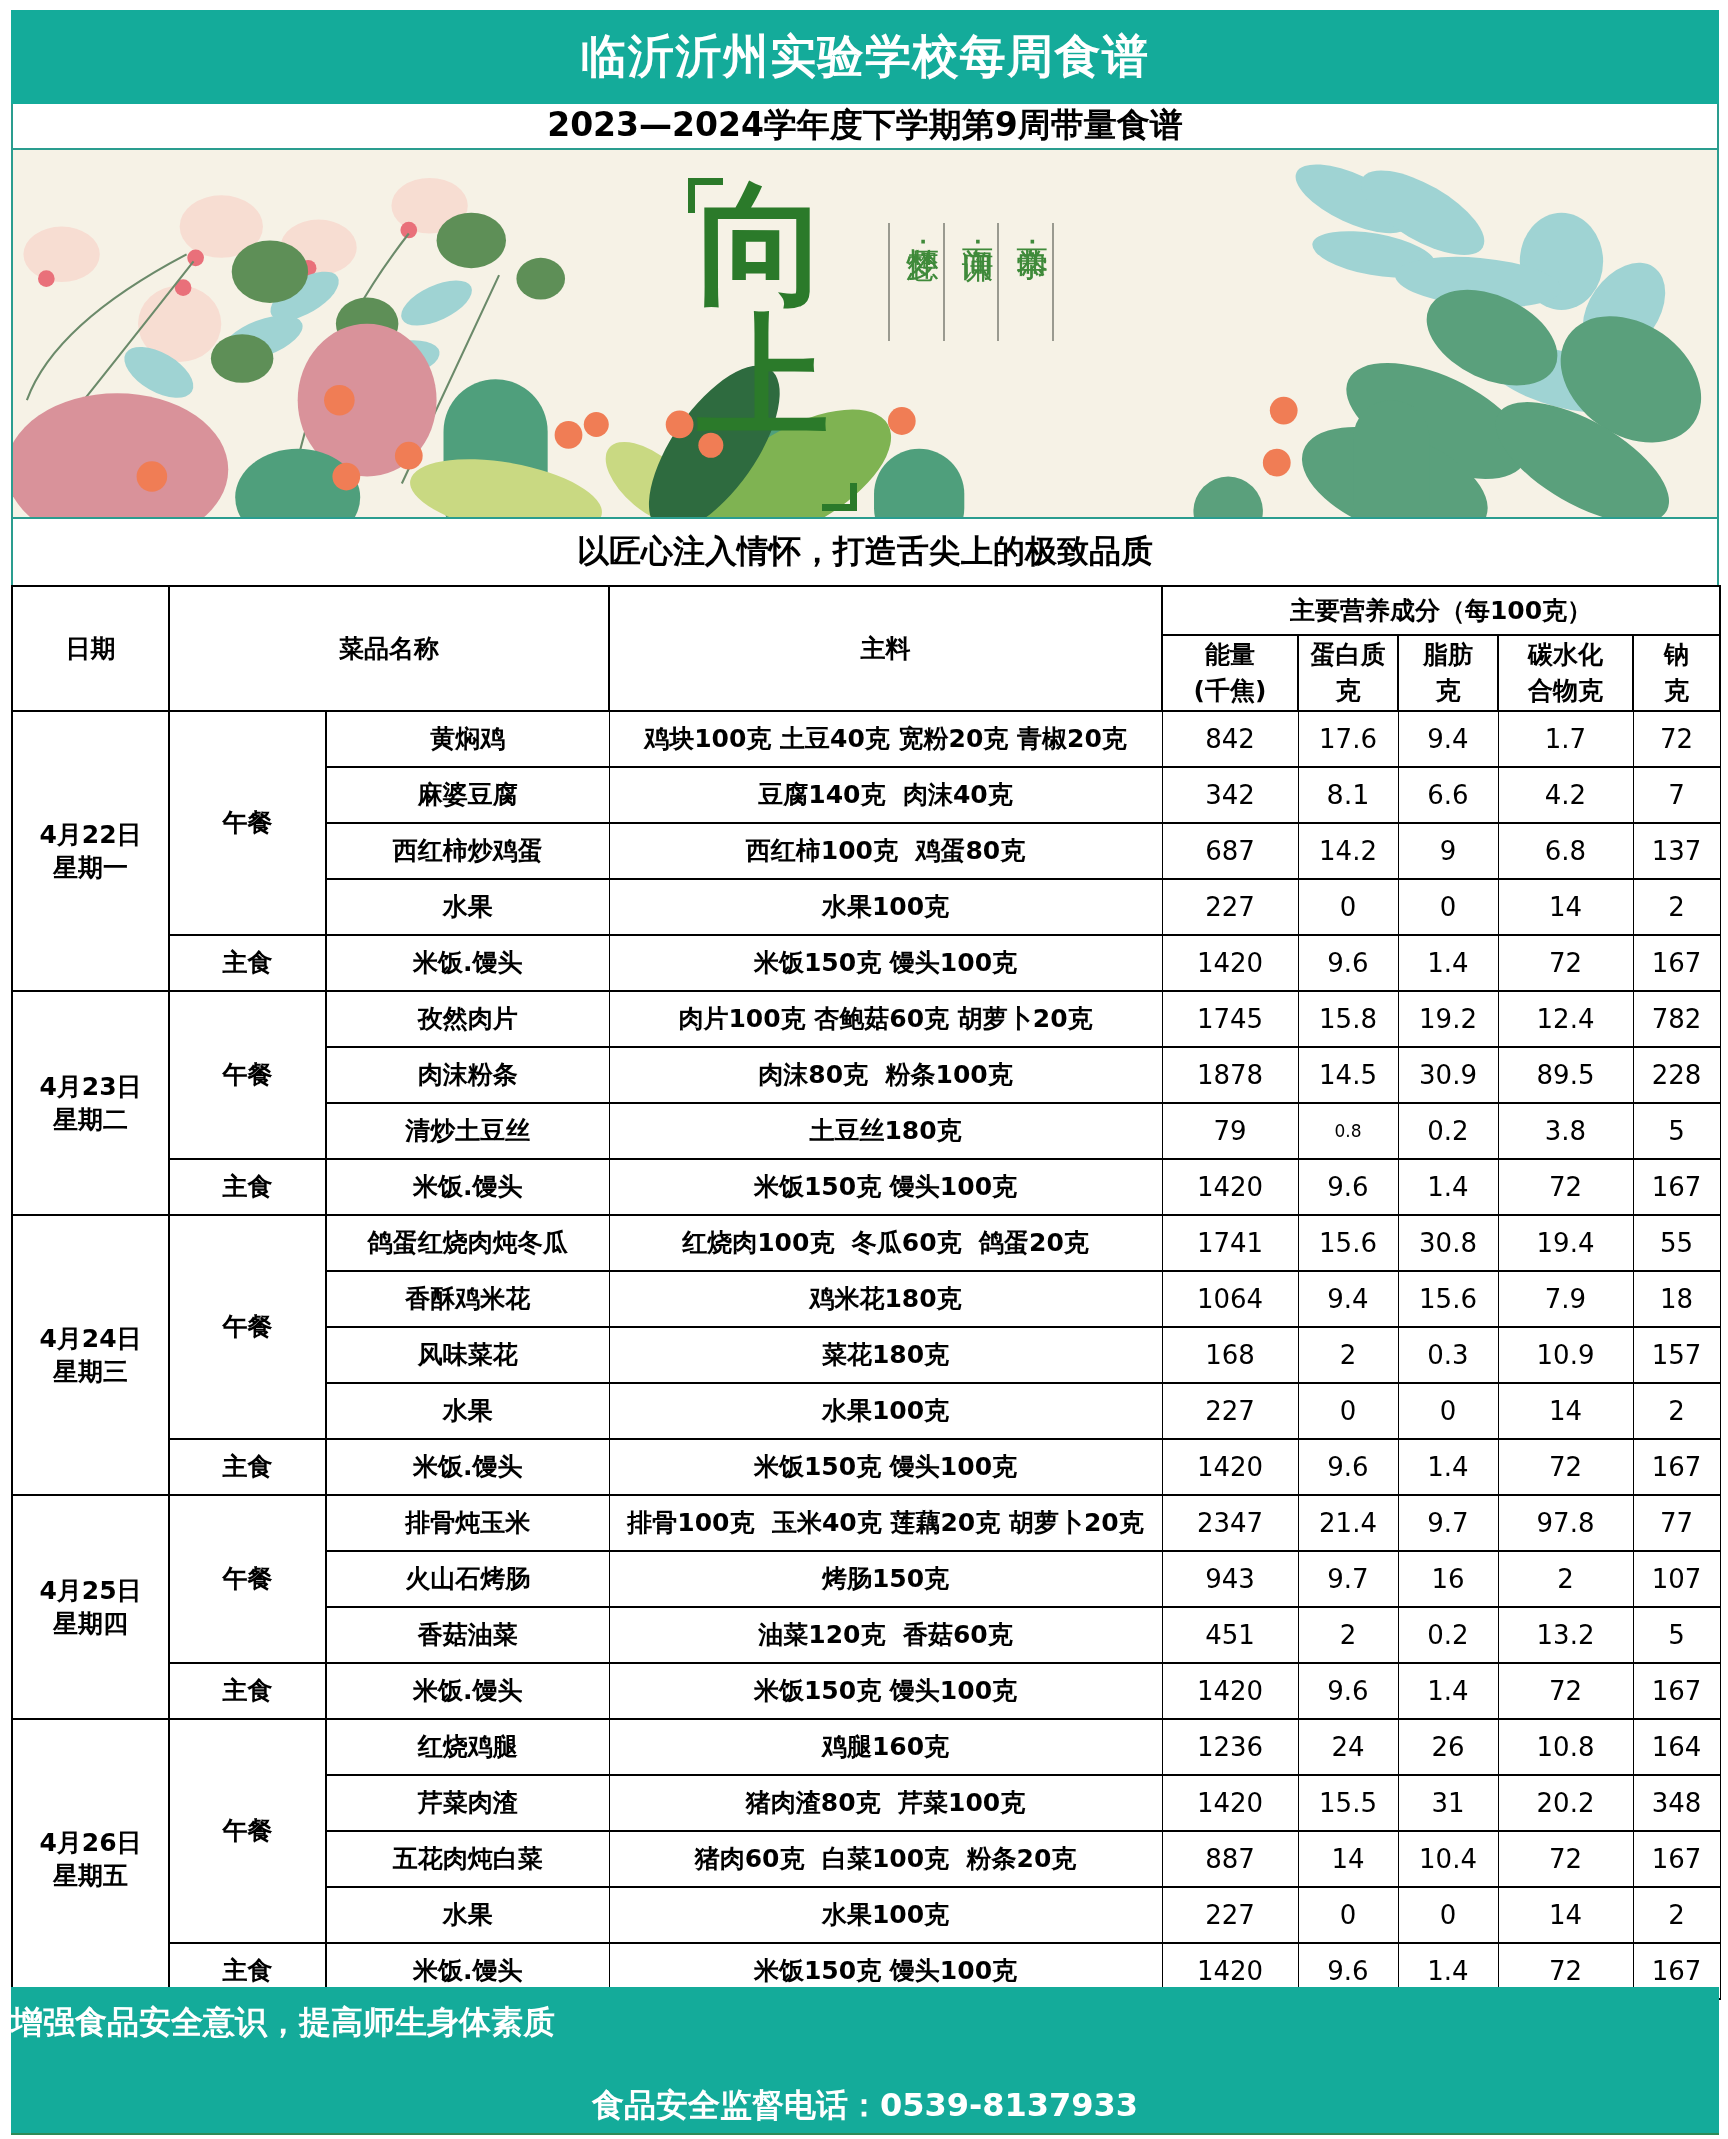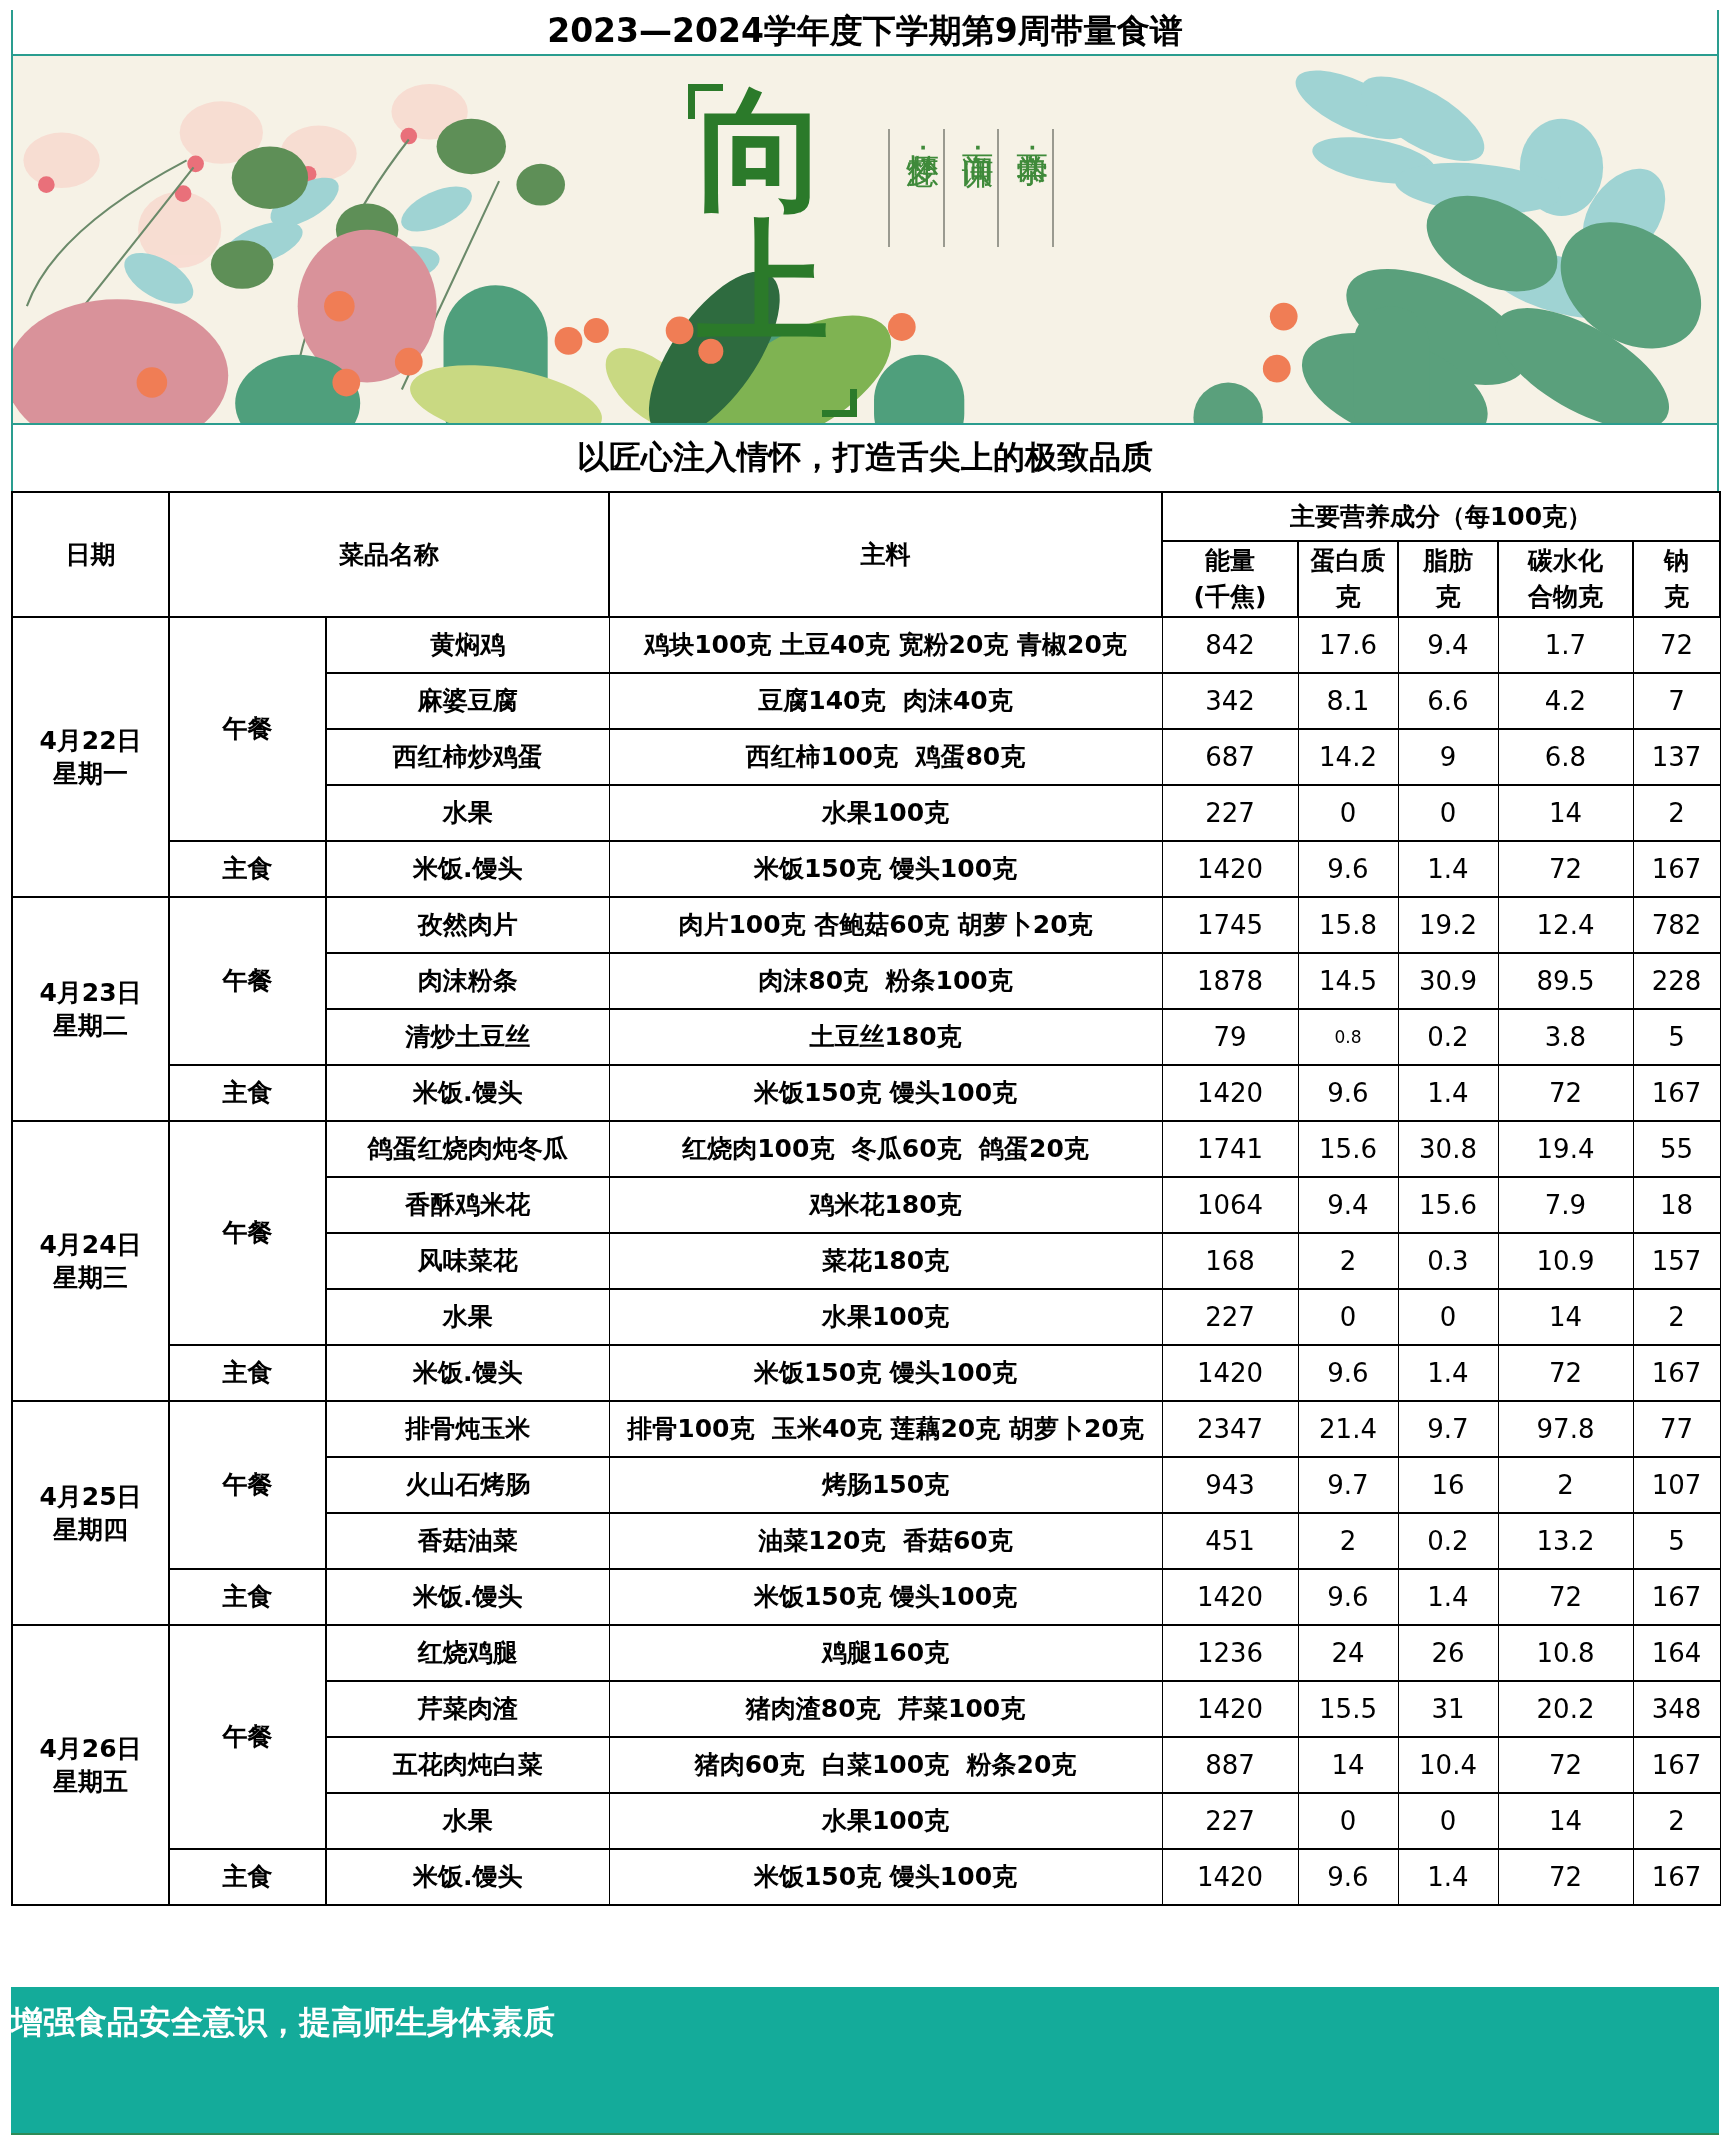--- a/index.html
+++ b/index.html
@@ -37,20 +37,21 @@
   table.menu tr.data td { height:54px; }
   .footer { position:absolute; left:11px; top:1987px; width:1708px; height:146px; background:#14ab9a;
             color:#fff; font-weight:bold; font-size:32px; border-bottom:2.8px solid #2e8b57; }
   .footer .line1 { position:absolute; top:14px; width:100%; text-align:left; }
   .footer .line2 { position:absolute; top:97px; width:100%; text-align:center; }
 </style>
 </head>
 <body>
 
 <div class="page">
+  <div class="title-bar">临沂沂州实验学校每周食谱</div>
   <div class="subtitle">2023—2024学年度下学期第9周带量食谱</div>
 
   <div class="banner">
     <svg width="1704" height="367" viewBox="0 0 2454 528">
 
       <g opacity="0.75">
         <ellipse cx="70" cy="150" rx="55" ry="40" fill="#f8d6cc"></ellipse>
         <ellipse cx="300" cy="110" rx="60" ry="45" fill="#f8d6cc"></ellipse>
         <ellipse cx="440" cy="140" rx="55" ry="40" fill="#f8d6cc"></ellipse>
         <ellipse cx="600" cy="80" rx="55" ry="40" fill="#f8d6cc"></ellipse>
@@ -406,14 +407,15 @@
           <td class="thin" style="font-weight: normal; font-size: 26px;">1.4</td>
           <td class="thin" style="font-weight: normal; font-size: 26px;">72</td>
           <td class="thin" style="font-weight: normal; font-size: 26px;">167</td>
         </tr>
       </tbody>
   </table>
 </div>
 
 <div class="footer">
   <div class="line1">增强食品安全意识，提高师生身体素质</div>
+  <div class="line2">食品安全监督电话：0539-8137933</div>
 </div>
 
 
 </body></html>

